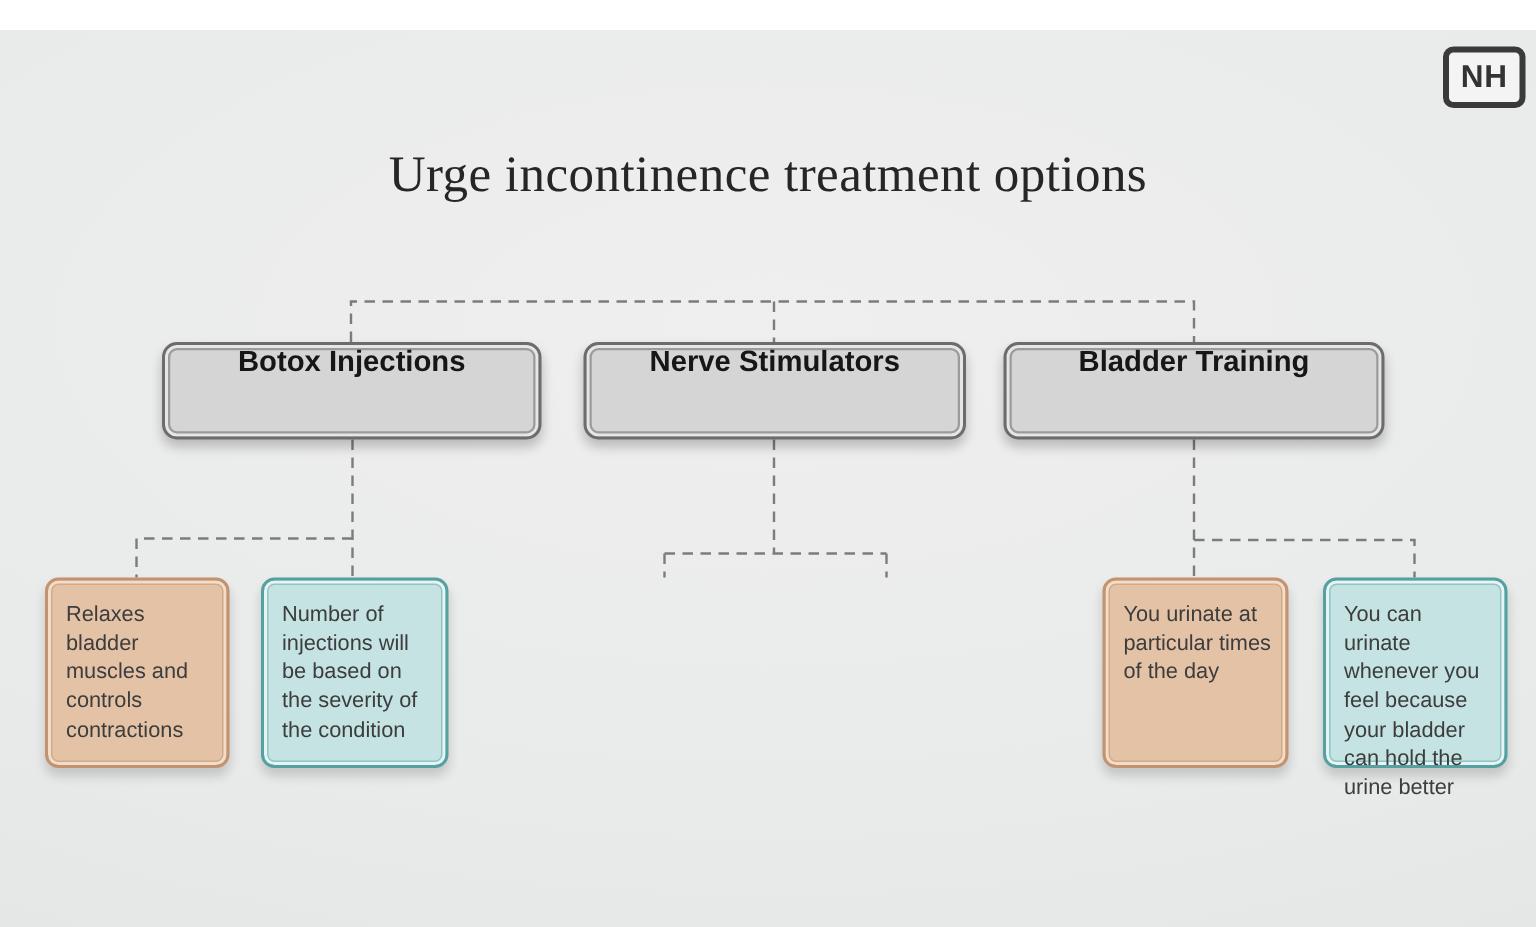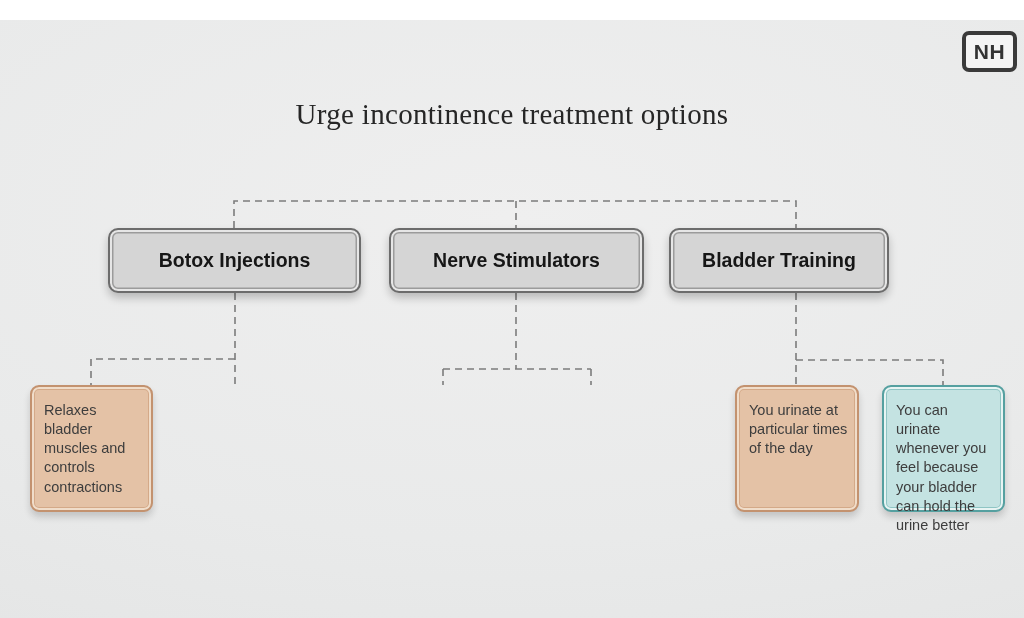--- a/index.html
+++ b/index.html
@@ -26,21 +26,21 @@
     font-weight: bold; font-size: 21px; letter-spacing: 0.5px;
     color: #333; line-height: 1;
   }
 
   
   .title {
     position: absolute; left: 0; top: 78px; width: 1024px; margin: 0;
     text-align: center;
     font-family: "Liberation Serif", serif;
     font-weight: normal;
-    font-size: 29px;
+    font-size: 34px;
     color: #262626;
     letter-spacing: 0.3px;
   }
 
   
   .connectors {
     position: absolute; left: 0; top: 0; width: 1024px; height: 618px;
     pointer-events: none;
   }
   .dash {
@@ -52,21 +52,21 @@
 
   
   .main-node {
     position: absolute; top: 208px; height: 65px;
     box-sizing: border-box;
     background: var(--node-gray-fill, #d5d5d5);
     border: 2px solid var(--node-gray-border, #6c6c6c);
     border-radius: 10px;
     box-shadow: inset 0 0 0 2px #e6e6e6, inset 0 0 0 3.5px #9b9b9b,
                 0 5px 8px rgba(0,0,0,0.22);
-    display: flex; align-items: center; justify-content: center;
+    display: flex; justify-content: center;
   }
   .main-node span {
     font-weight: bold; font-size: 19.5px; color: var(--text-dark, #161616);
   }
 
   
   .child-node {
     position: absolute; top: 365px; height: 127px;
     box-sizing: border-box;
     border-radius: 9px;
@@ -104,26 +104,29 @@
     <path class="dash" d="M516,273 L516,349 M443,349 L591,349 M443,349 L443,365 M591,349 L591,365" stroke="#7c7c7c"></path>
     <path class="dash" d="M796,273 L796,365 M796,340 L943,340 L943,365" stroke="#7c7c7c"></path>
   </svg>
 
   <div class="main-node" style="left:108px; width:253px;">
     <span>Botox Injections</span>
   </div>
   <div class="main-node" style="left:389px; width:255px;">
     <span>Nerve Stimulators</span>
   </div>
-  <div class="main-node" style="left:669px; width:220px;">
+  <div class="main-node" style="left:669px; width:254px;">
     <span>Bladder Training</span>
   </div>
 
   <div class="child-node peach" style="left:30px; width:123px;">
     <span>Relaxes bladder muscles and controls contractions</span>
+  </div>
+  <div class="child-node teal" style="left:174px; width:125px;">
+    <span>Number of injections will be based on the severity of the condition</span>
   </div>
 
 
   <div class="child-node peach" style="left:735px; width:124px;">
     <span>You urinate at particular times of the day</span>
   </div>
   <div class="child-node teal" style="left:882px; width:123px;">
     <span>You can urinate whenever you feel because your bladder can hold the urine better</span>
   </div>
 

